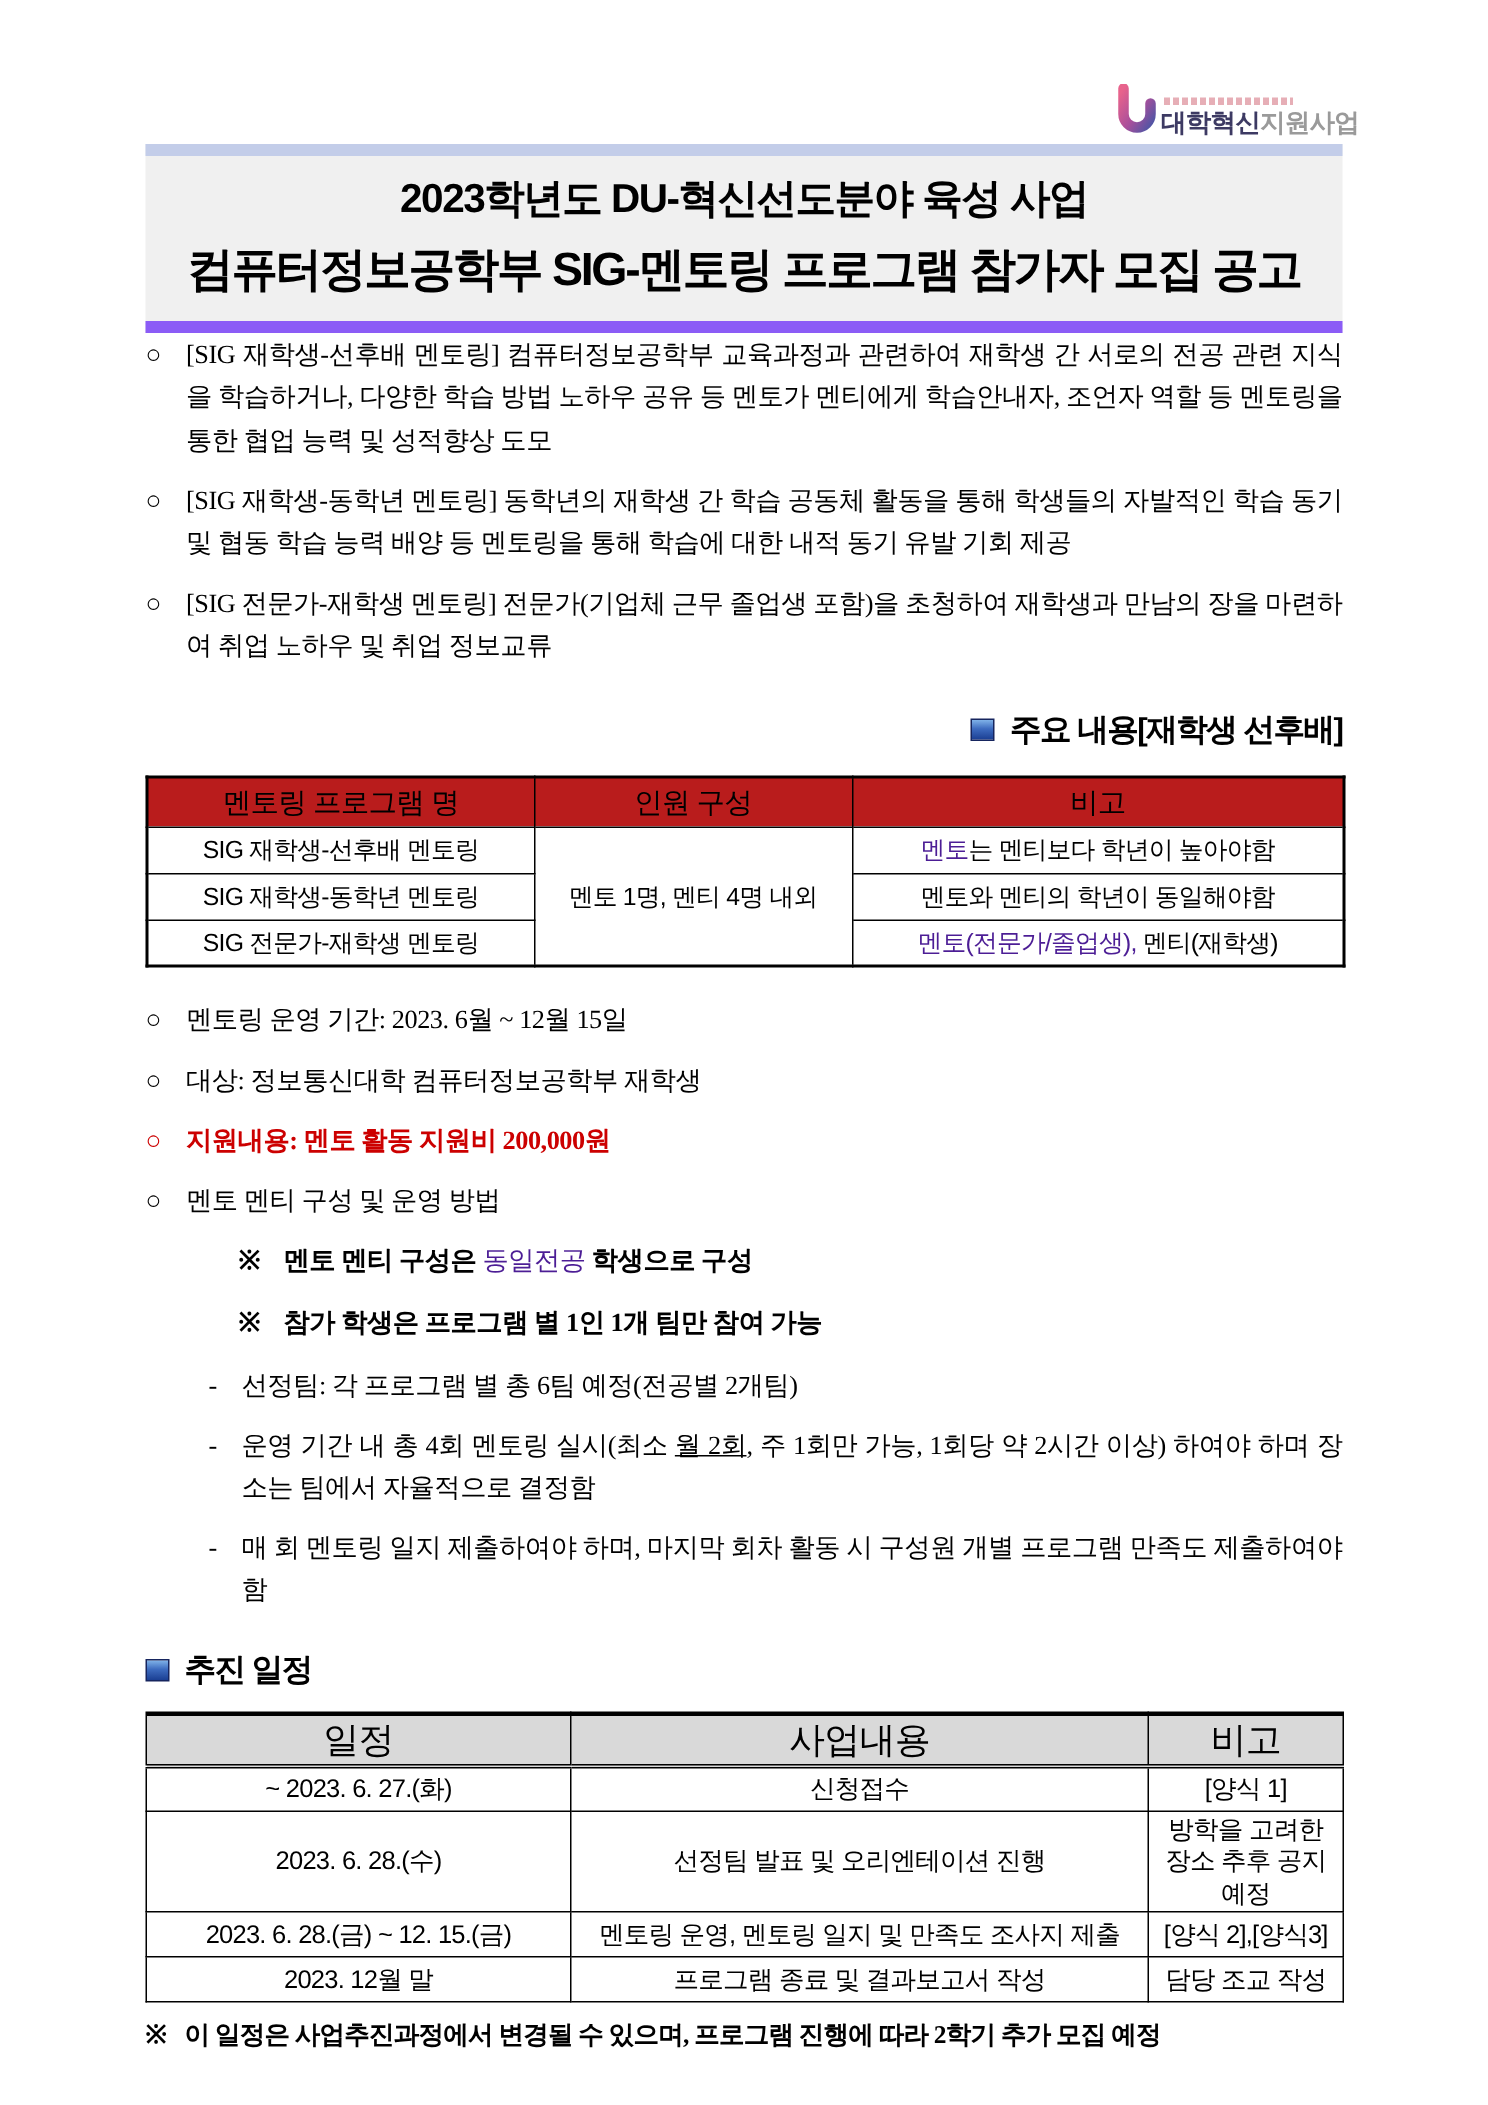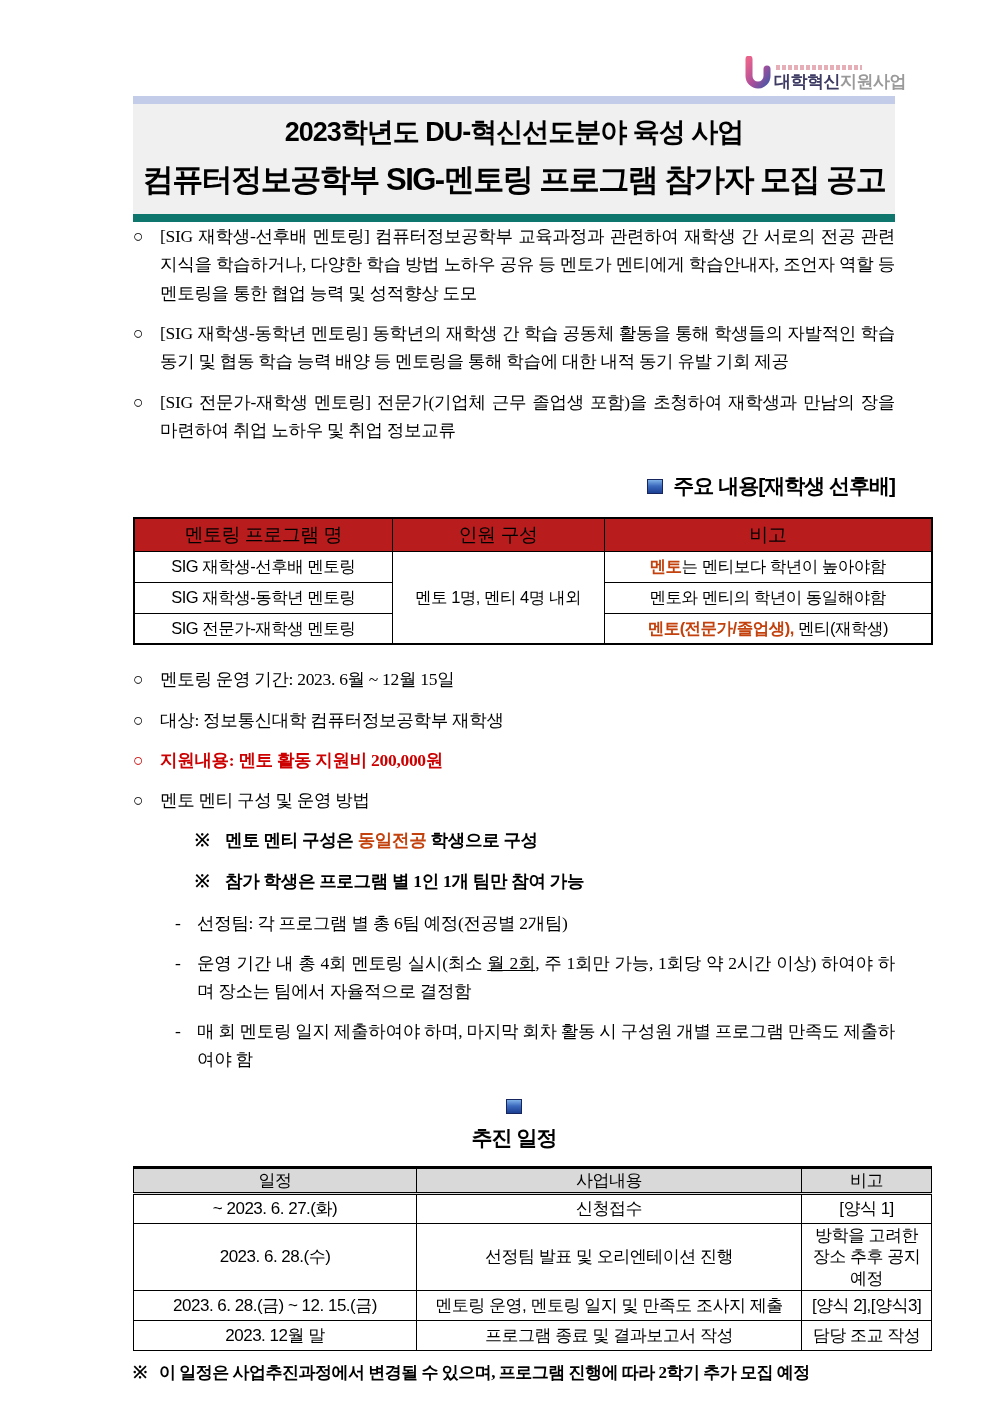--- a/index.html
+++ b/index.html
@@ -1,79 +1,79 @@
 <!DOCTYPE html>
 <html><head>
 <meta charset="utf-8">
 <style>
   * { margin: 0; padding: 0; box-sizing: border-box; }
   html, body { background: #ffffff; }
   body { width: 992px; height: 1403px; font-family: "Liberation Serif", serif; color: #000; }
-  .page { position: relative; width: 992px; height: 1403px; overflow: hidden; padding-top: 96px; padding-left: 36px; }
+  .page { position: relative; width: 992px; height: 1403px; overflow: hidden; padding-top: 96px; }
 
   
   .logo { position: absolute; top: 56px; right: 86px; display: flex; align-items: flex-end; gap: 2px; }
   .logo-mark { display: block; }
   .logo-textcol { display: flex; flex-direction: column; line-height: 1; }
   .logo-tagline { width: 86px; height: 5px; margin-bottom: 3px; margin-left: 2px;
     background: repeating-linear-gradient(90deg, #e09aa4 0 4px, transparent 4px 6px); opacity: .8; }
   .logo-name { font-family: "Liberation Sans", sans-serif; font-size: 17px; font-weight: bold; letter-spacing: -0.5px; }
   .logo-name .dark { color: #3d3a63; }
   .logo-name .light { color: #9a9a9a; font-weight: bold; }
 
   
-  .title-box { margin: 0 97px; background: #f0f0f0; border-top: 8px solid #c3cde9; border-bottom: 8px solid #0f766e;
+  .title-box { margin: 0 97px; background: #f0f0f0; border-top: 8px solid #c3cde9; border-bottom: 8px solid #8b5cf6;
     text-align: center; padding: 10px 6px 13px; }
   .title-line1 { font-family: "Liberation Sans", sans-serif; font-weight: bold; font-size: 27px; letter-spacing: -1px; margin-bottom: 9px; }
   .title-line2 { font-family: "Liberation Sans", sans-serif; font-weight: bold; font-size: 31px; letter-spacing: -1.5px; }
 
   
   .section-heading { margin: 0 97px; display: flex; align-items: center; gap: 10px;
     font-family: "Liberation Sans", sans-serif; font-weight: bold; font-size: 21px; letter-spacing: -1px; }
   .bullet-square { width: 16px; height: 15px; background: linear-gradient(180deg, #7fb2e8 0%, #3d6bbf 45%, #1b3f93 100%);
     border: 1px solid #16255e; display: inline-block; }
 
   
   .content { margin: 0 97px; }
   .bullet { display: flex; margin-bottom: 12px; font-size: 17.5px; line-height: 1.62; letter-spacing: -0.3px; }
   .bullet .marker { width: 27px; flex: none; }
   .bullet .p-text { flex: 1; text-align: justify; }
   .red-bold { color: #cc0000; font-weight: bold; }
-  .blue-bold { color: #c2410c; font-weight: bold; }
+  .blue-bold { color: #4c1d95; font-weight: normal; }
   .bold { font-weight: normal; }
   .underline { text-decoration: underline; }
 
   .subnote { display: flex; margin: 0 0 14px 62px; font-size: 17.5px; line-height: 1.55; letter-spacing: -0.3px; font-weight: bold; }
   .subnote .marker { width: 30px; flex: none; }
   .detail { display: flex; margin: 0 0 12px 42px; font-size: 17.5px; line-height: 1.6; letter-spacing: -0.3px; }
   .detail .marker { width: 22px; flex: none; }
   .detail .p-text { flex: 1; text-align: justify; }
 
   
   table { border-collapse: collapse; width: 798px; margin: 0 97px; font-family: "Liberation Sans", sans-serif; table-layout: fixed; }
   th, td { border: 1.5px solid #000; text-align: center; vertical-align: middle; letter-spacing: -0.5px; }
 
   .table1 { margin-top: 17px; border: 2px solid #000; }
   .table1 th { background: #b91c1c; font-size: 19px; font-weight: normal; height: 33px; }
   .table1 td { background: #fff; font-size: 16.5px; height: 31px; }
   .table1 col.c1 { width: 258px; } .table1 col.c2 { width: 212px; } .table1 col.c3 { width: 328px; }
 
   .table2 { margin-top: 14px; border: 1.5px solid #000; border-top: 3px solid #000; }
-  .table2 th { background: #d9d9d9; font-size: 17px; font-weight: normal; height: 19px; border-bottom: 3.5px double #000; }
+  .table2 th { background: #d9d9d9; font-size: 24px; font-weight: normal; height: 19px; border-bottom: 3.5px double #000; }
   .table2 td { font-size: 17px; height: 30px; padding: 1px 3px; line-height: 1.25; }
   .table2 col.c1 { width: 283px; } .table2 col.c2 { width: 385px; } .table2 col.c3 { width: 130px; }
 
   
   .footnote { display: flex; margin: 0 97px 6px; font-size: 17px; font-weight: bold; line-height: 1.45; letter-spacing: -0.5px; }
   .footnote .marker { width: 26px; flex: none; }
 
   .mt-purpose { margin-top: 33px; margin-bottom: 15px; }
   .mt-main { margin-top: 28px; justify-content: flex-end; }
   .mt-bullets { margin-top: 20px; }
-  .mt-schedule { margin-top: 26px; flex-direction: column; }
+  .mt-schedule { margin-top: 26px; }
   .mt-foot { margin-top: 10px; }
 </style>
 </head>
 <body>
 
 <div class="page">
 
   <div class="logo">
     <svg class="logo-mark" width="28" height="34" viewBox="0 0 28 34">
       <defs>

